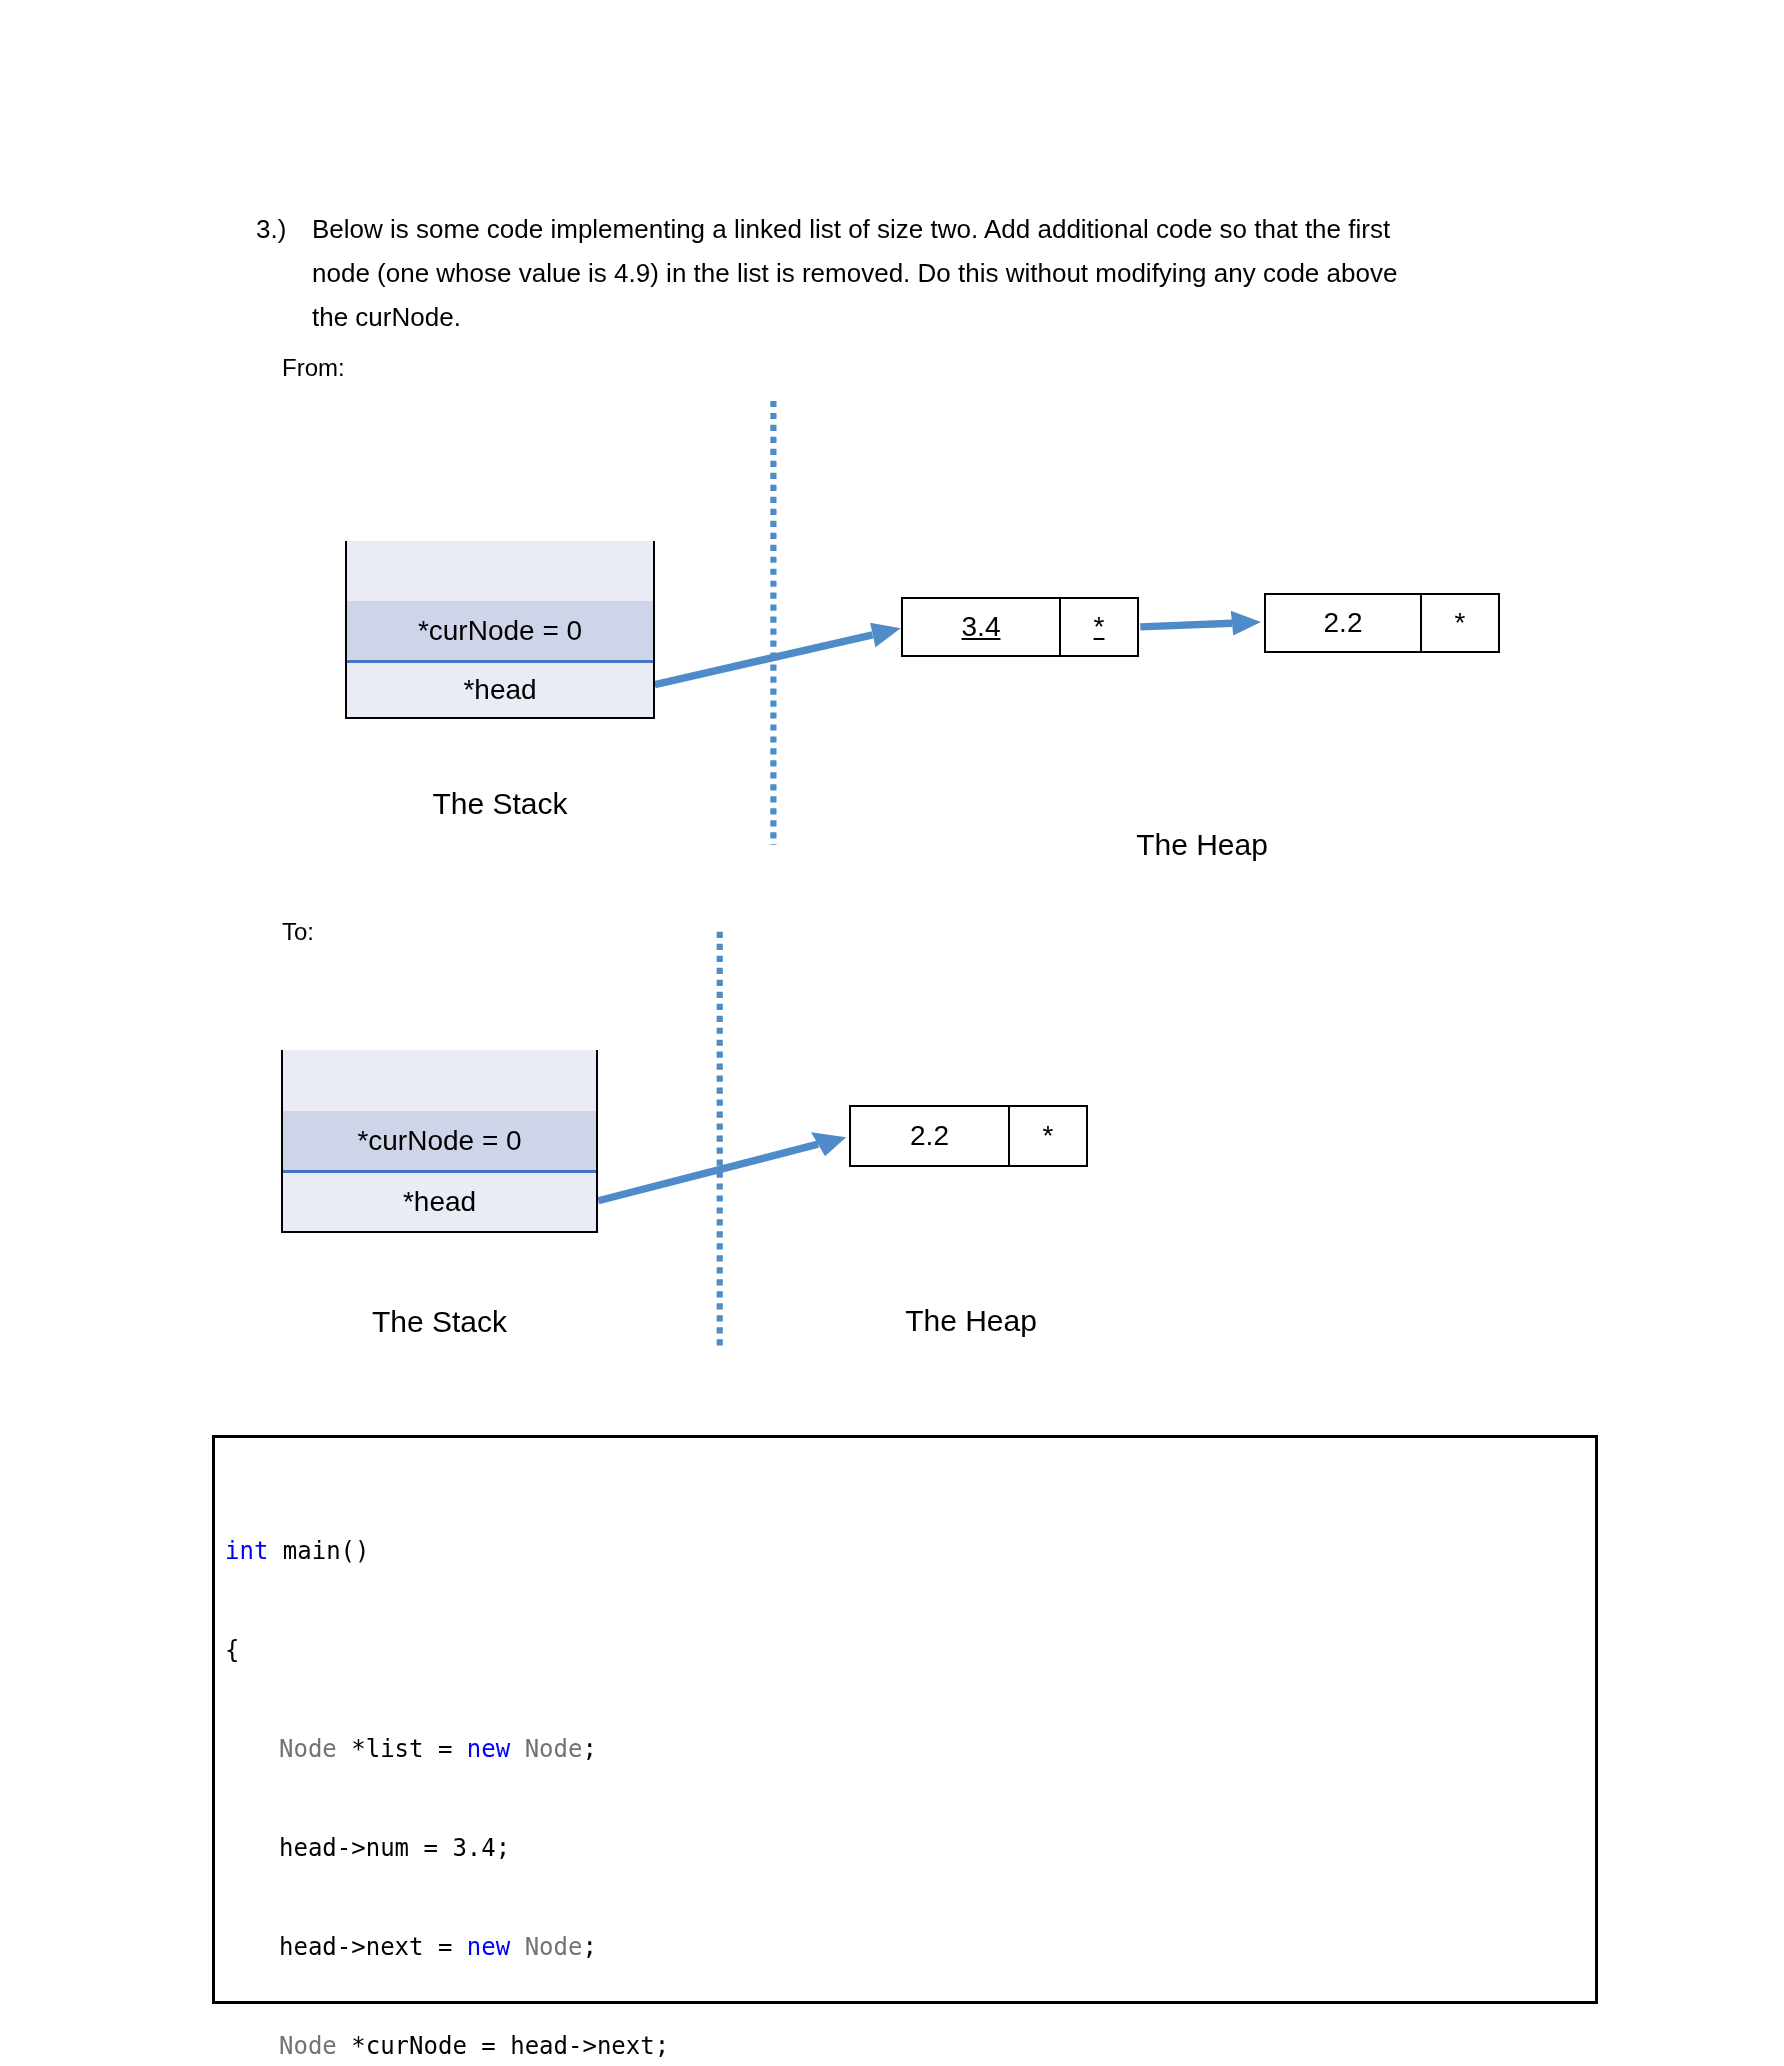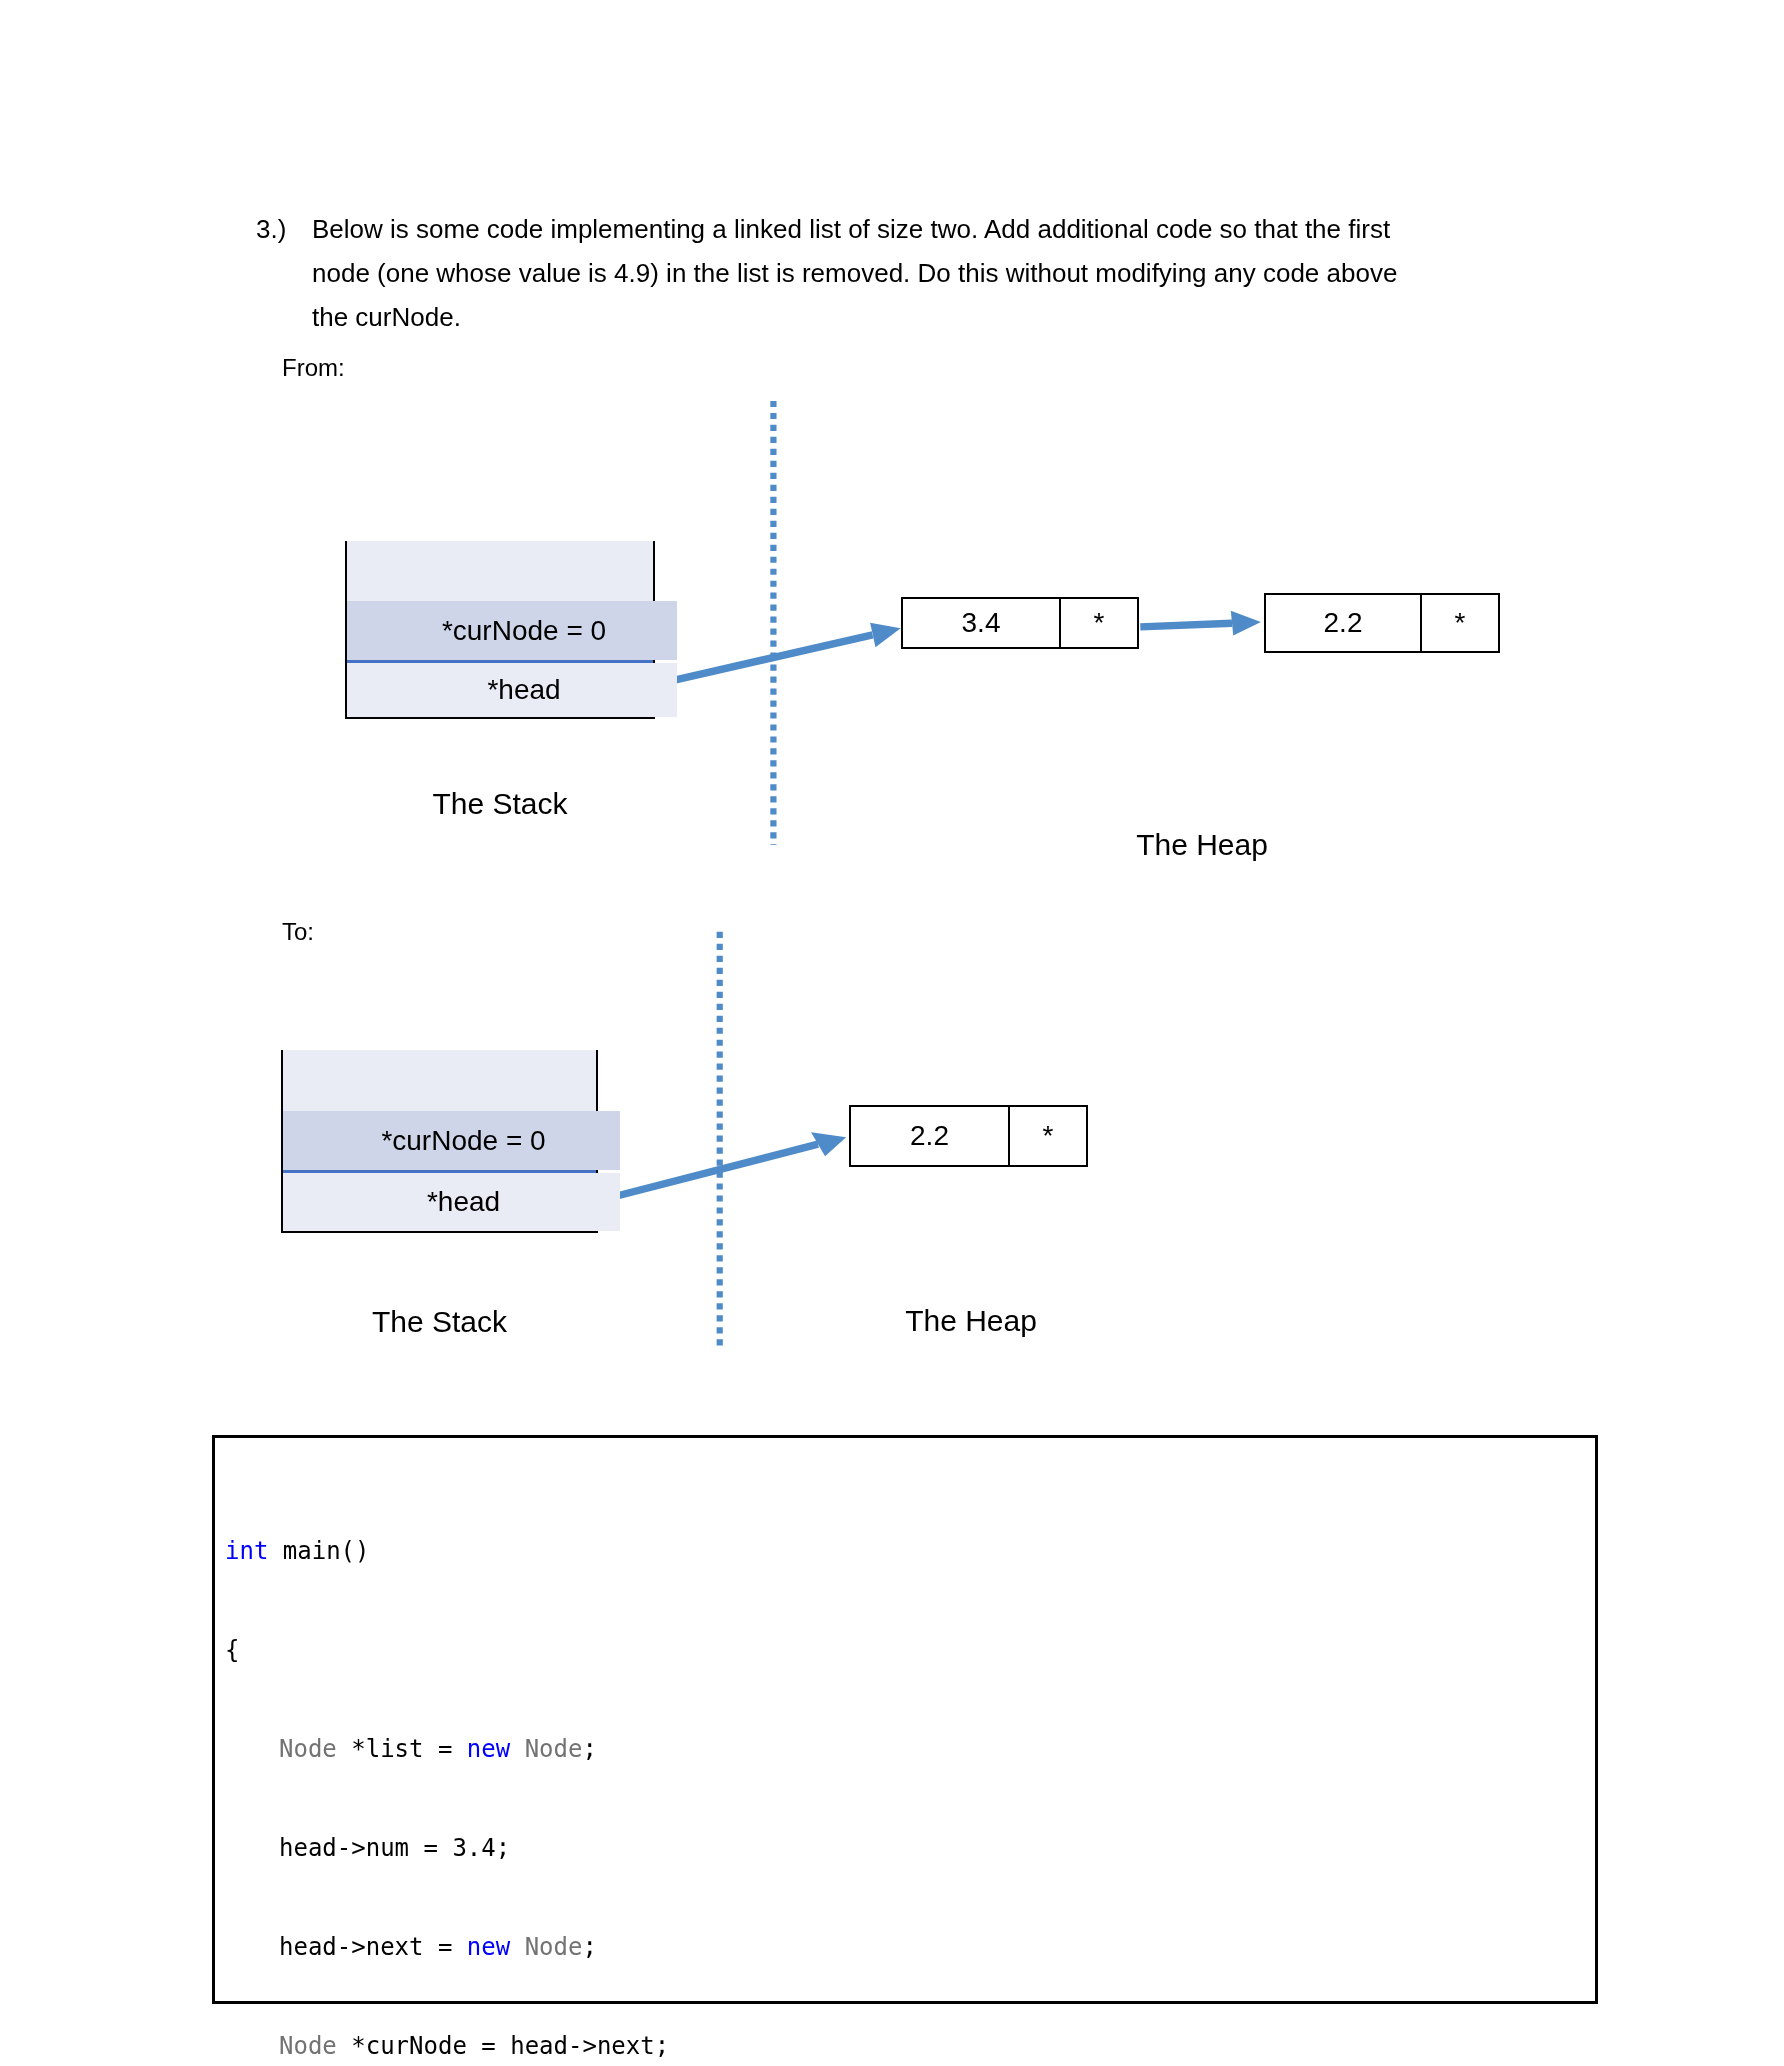--- a/index.html
+++ b/index.html
@@ -8,21 +8,21 @@
   
   .question{left:256px;top:207px;width:1347px;display:flex;font-size:26px;line-height:44px;}
   .qnum{width:56px;flex:0 0 56px;}
   
   .seclabel{font-size:24px;line-height:29px;}
   
   .stackbox{border-left:2.9px solid #000;border-right:2.9px solid #000;border-bottom:2.9px solid #000;box-sizing:border-box;display:flex;flex-direction:column;}
   .sec{width:100%;}
   .sec.light{background:#E9EBF5;}
   .sec.dark{background:#CFD5E8;}
-  .sec.label{display:flex;align-items:center;justify-content:center;font-size:28px;padding-left:24px;}
+  .sec.label{display:flex;align-items:center;justify-content:center;font-size:28px;}
   .bluediv{height:3.3px;background:#4472C4;width:100%;}
   
   .heapnode{box-sizing:border-box;border:2.9px solid #000;background:#fff;display:flex;}
   .heapnode .val{flex:1;display:flex;align-items:center;justify-content:center;font-size:28px;}
   .heapnode .ptr{flex:0 0 76px;border-left:2.9px solid #000;display:flex;align-items:center;justify-content:center;font-size:28px;}
   
   .caption{font-size:30px;text-align:center;}
   
   .codebox{left:212px;top:1435px;width:1386px;height:569px;border:3.3px solid #000;box-sizing:border-box;}
   .code{left:225px;top:1469px;font-family:"DejaVu Sans Mono","Liberation Mono",monospace;font-size:24px;line-height:33px;white-space:pre;}
@@ -70,21 +70,21 @@
   </g>
 </svg>
 
 <div class="abs stackbox" style="left:345px;top:541px;width:310px;height:178px;">
   <div class="sec light" style="height:60px;"></div>
   <div class="sec dark label" style="height:59px;">*curNode = 0</div>
   <div class="bluediv"></div>
   <div class="sec light label" style="flex:1;">*head</div>
 </div>
 
-<div class="abs heapnode" style="left:901px;top:597px;width:238px;height:52px;">
+<div class="abs heapnode" style="left:901px;top:597px;width:238px;height:60px;text-decoration:underline;">
   <div class="val">3.4</div>
   <div class="ptr">*</div>
 </div>
 
 <div class="abs heapnode" style="left:1264px;top:593px;width:236px;height:60px;">
   <div class="val">2.2</div>
   <div class="ptr">*</div>
 </div>
 
 <div class="abs caption" style="left:345px;top:787px;width:310px;">The Stack</div>

